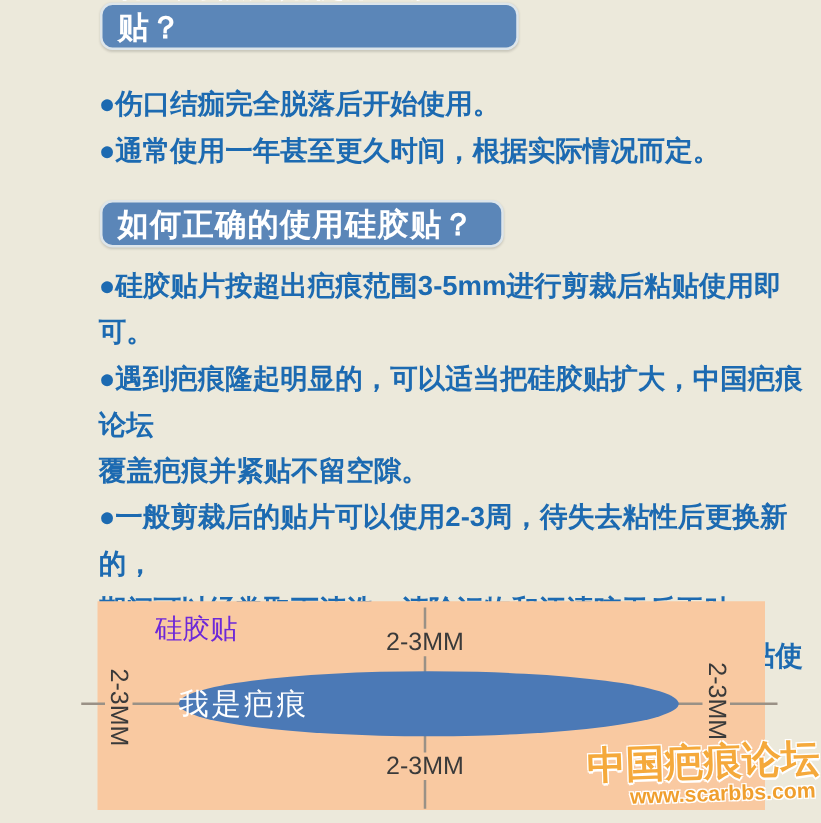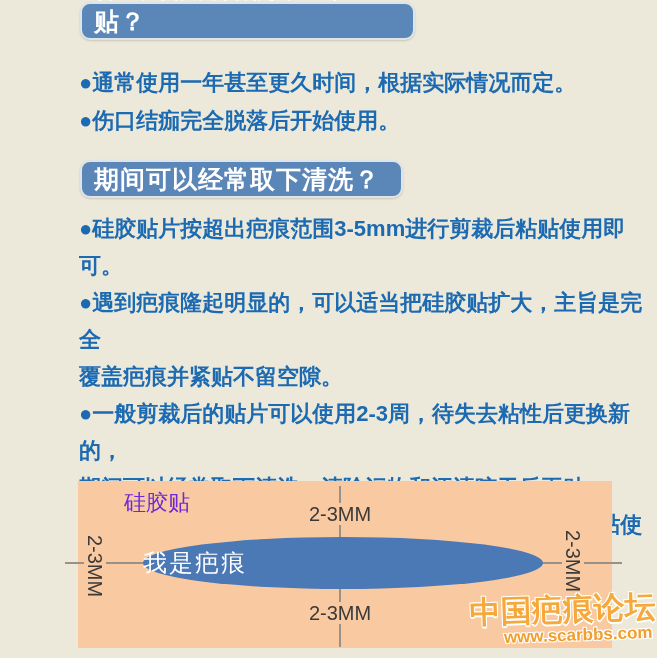--- a/index.html
+++ b/index.html
@@ -89,31 +89,31 @@
 </head>
 <body>
 
 <div class="page">
 
   <div class="sec-header h1">
     <span>什么时候开始使用硅胶贴？</span>
   </div>
 
   <div class="bullets b1">
+    <p>●伤口结痂完全脱落后开始使用。</p>
     <p>●通常使用一年甚至更久时间，根据实际情况而定。</p>
-    <p>●伤口结痂完全脱落后开始使用。</p>
   </div>
 
   <div class="sec-header h2">
-    <span>期间可以经常取下清洗？</span>
+    <span>如何正确的使用硅胶贴？</span>
   </div>
 
   <div class="bullets b2">
     <p>●硅胶贴片按超出疤痕范围3-5mm进行剪裁后粘贴使用即可。</p>
-    <p>●遇到疤痕隆起明显的，可以适当把硅胶贴扩大，主旨是完全
+    <p>●遇到疤痕隆起明显的，可以适当把硅胶贴扩大，中国疤痕论坛
 覆盖疤痕并紧贴不留空隙。</p>
     <p>●一般剪裁后的贴片可以使用2-3周，待失去粘性后更换新的，
 期间可以经常取下清洗，清除污物和汗渍晾干后再贴。</p>
     <p>●此外，第一次使用前务必详读说明书，逐渐增加硅胶贴使用
 时间，可让皮肤有适应过程。</p>
   </div>
 
   <div class="diagram">
     <div class="vline"></div>
     <div class="hline"></div>

